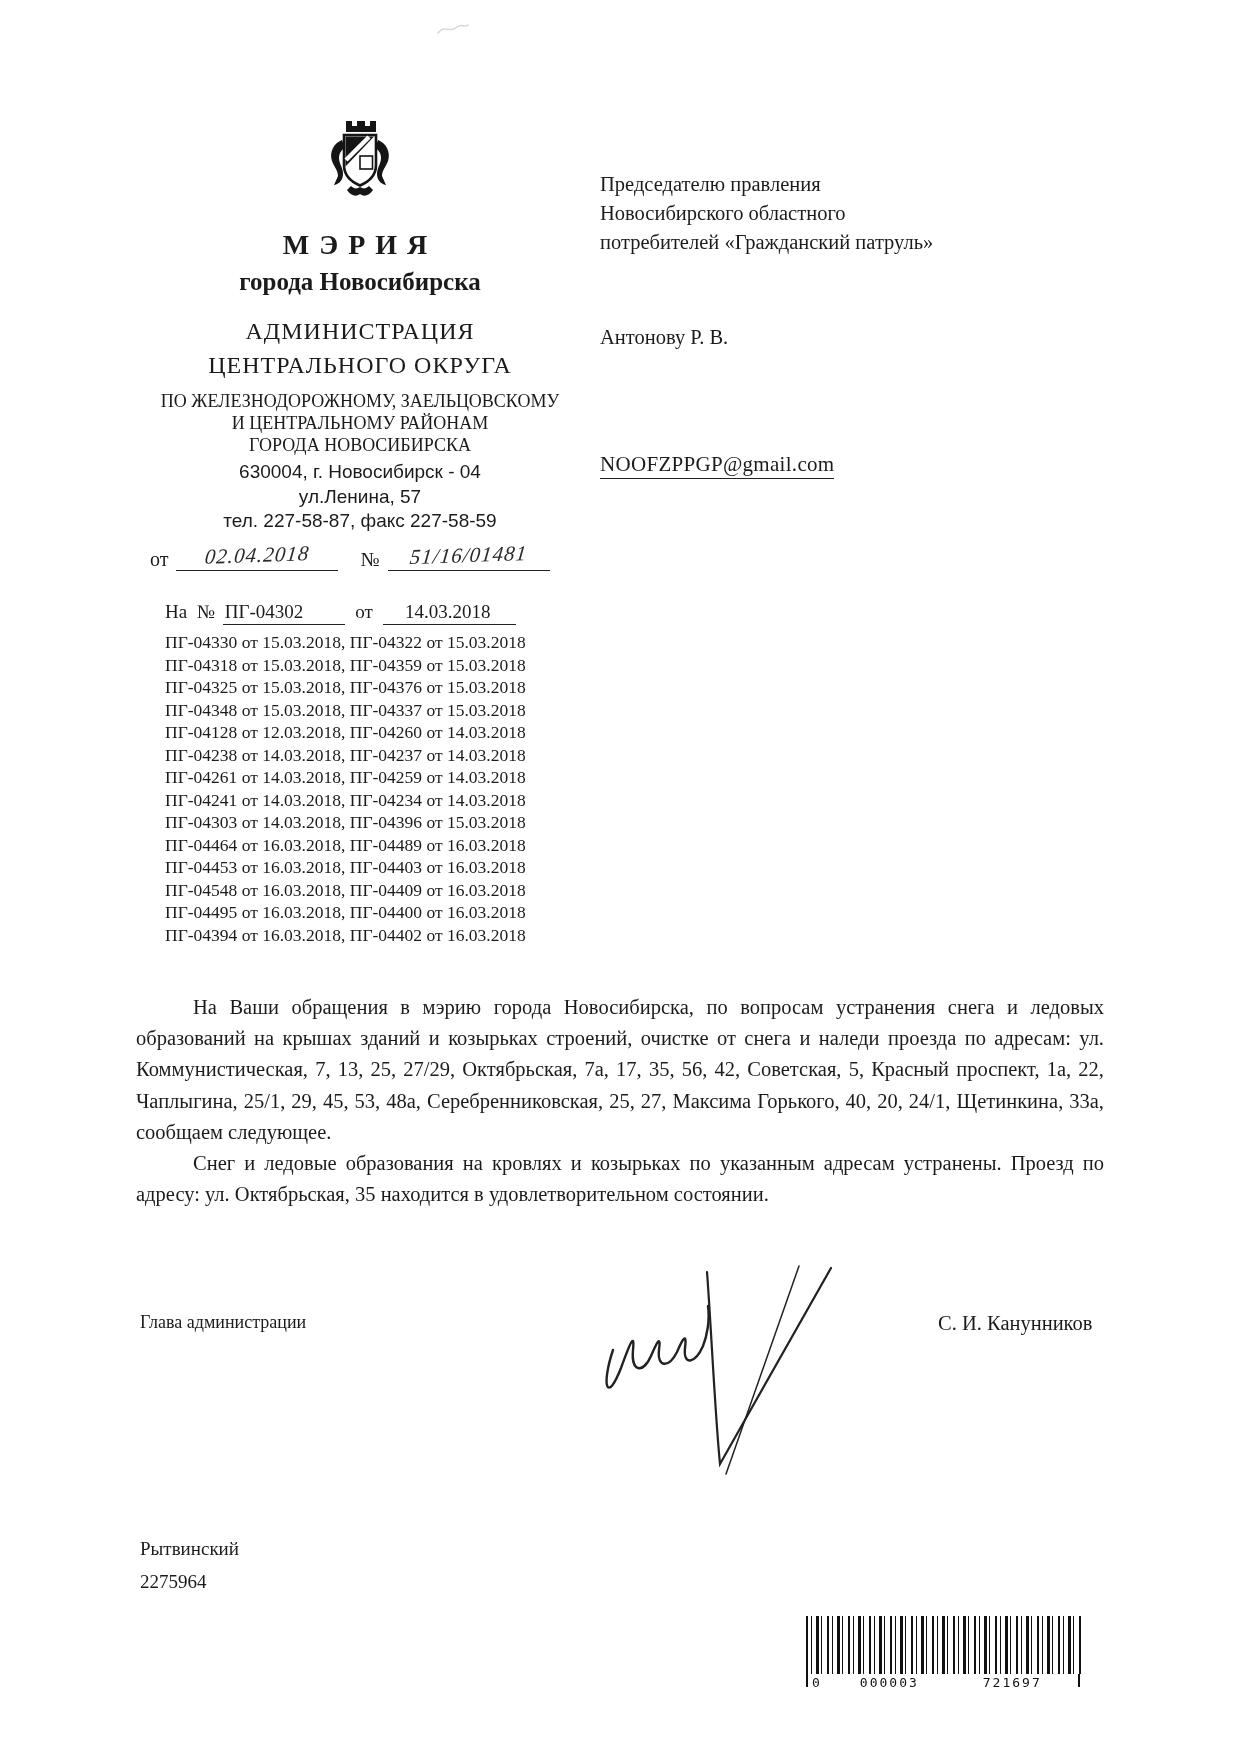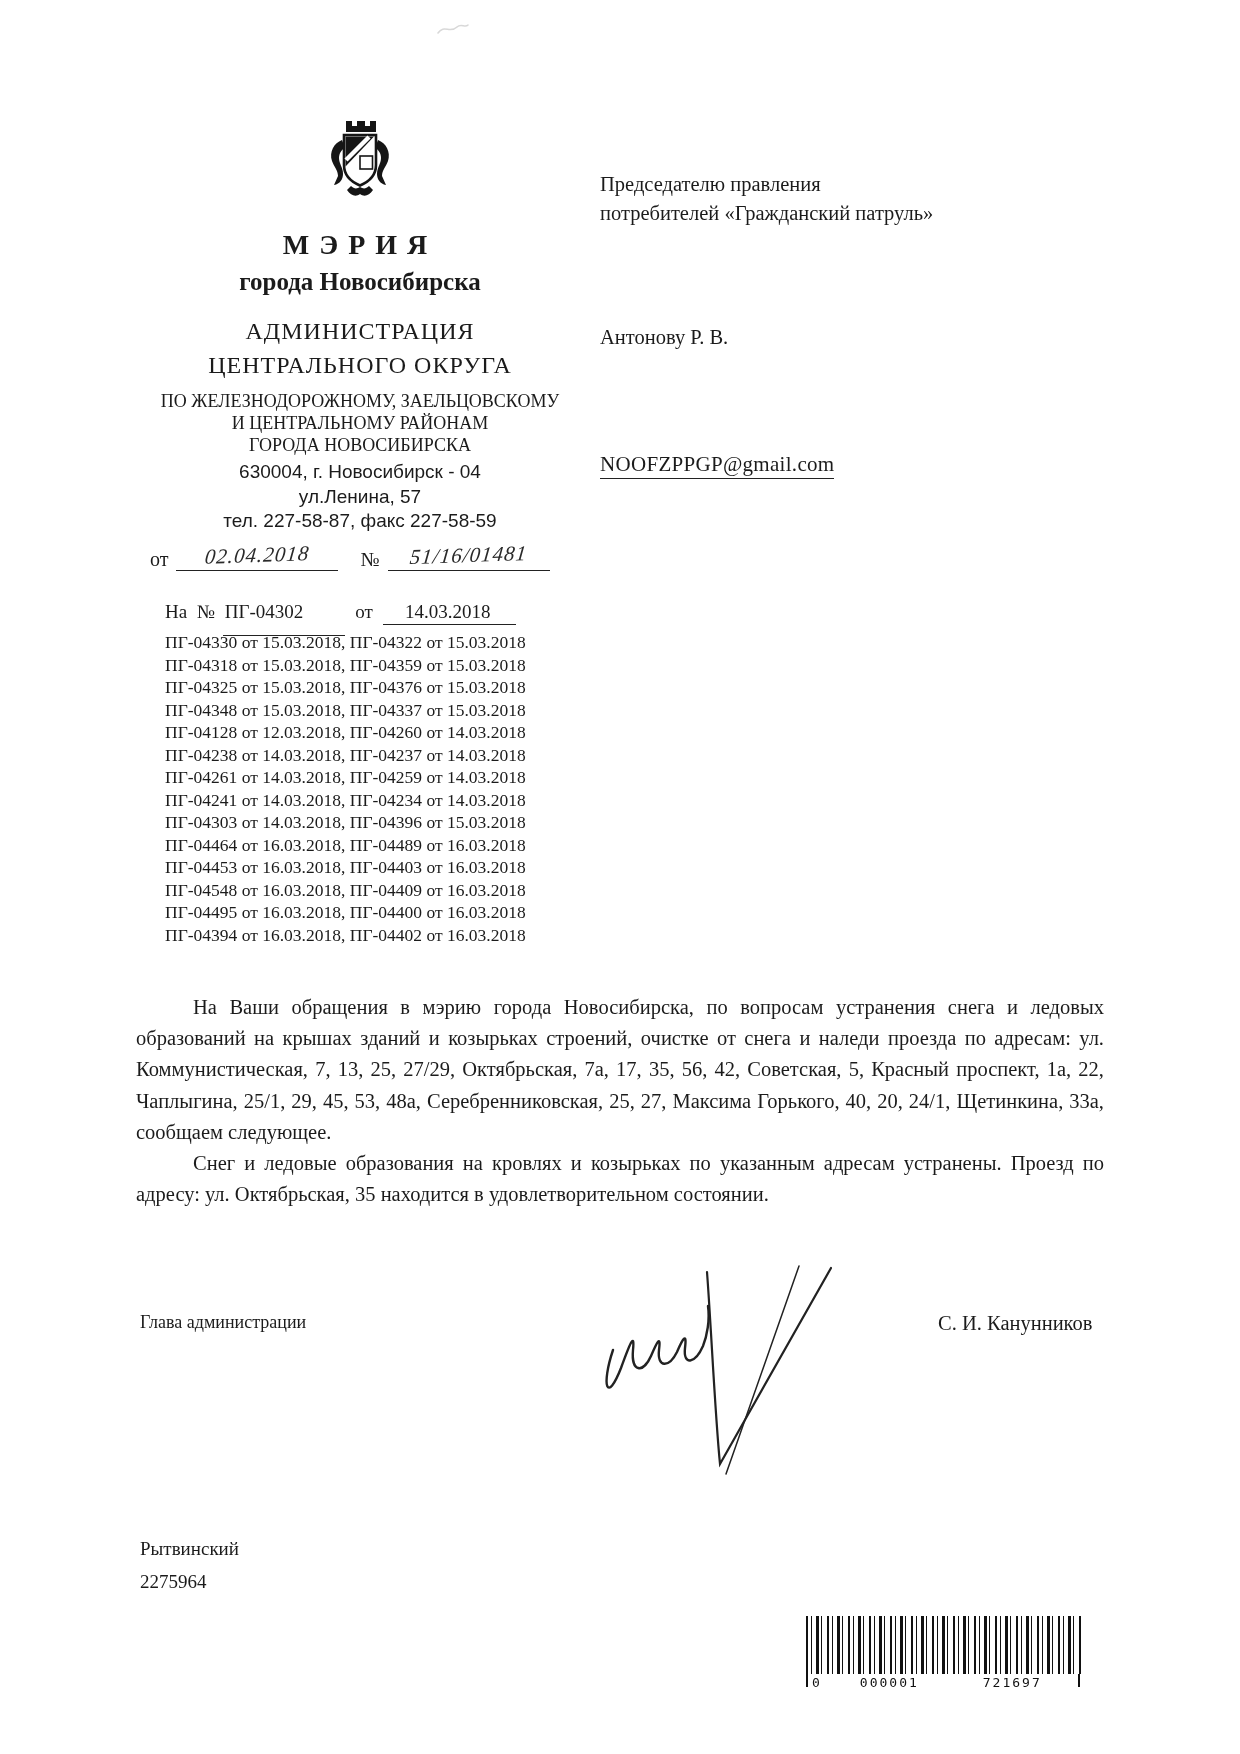--- a/index.html
+++ b/index.html
@@ -23,21 +23,21 @@
   .outrow { left:150px; top:543px; width:420px; font-size:20px; white-space:nowrap; }
   .outrow .lbl { margin-right:8px; }
   .uline { display:inline-block; border-bottom:1.7px solid #222; text-align:center; vertical-align:bottom; padding-bottom:2px; }
   .u-date { width:162px; margin-right:22px; }
   .u-num  { width:162px; }
   .hand { display:inline-block; font-style:italic; font-size:21px; letter-spacing:1px;
           transform:rotate(-2deg) skewX(-8deg); color:#2a2a2a; }
 
   
   .replyrow { left:165px; top:601px; font-size:19px; white-space:nowrap; }
-  .replyrow .v1 { display:inline-block; border-bottom:1.5px solid #222; padding:0 42px 12px 2px; margin:0 10px 0 8px; }
+  .replyrow .v1 { display:inline-block; border-bottom:1.5px solid #222; padding:0 42px 1px 2px; margin:0 10px 0 8px; }
   .replyrow .v2 { display:inline-block; border-bottom:1.5px solid #222; padding:0 26px 1px 22px; margin-left:10px; }
   .reflist { left:165px; top:631px; font-size:17.5px; line-height:22.5px; }
 
   
   .recipient { left:600px; top:170px; width:440px; font-size:20.5px; line-height:28.8px; }
   .recipient .stretch { text-align:justify; text-align-last:justify; }
   .rname { left:600px; top:326px; font-size:20.5px; }
   .remail { left:600px; top:416px; font-size:21px;margin-top:36px; }
   .remail span { display:inline-block; border-bottom:1.6px solid #222; padding-bottom:1px; letter-spacing:0.3px; }
 
@@ -145,20 +145,21 @@
     <div>ПГ-04303 от 14.03.2018, ПГ-04396 от 15.03.2018</div>
     <div>ПГ-04464 от 16.03.2018, ПГ-04489 от 16.03.2018</div>
     <div>ПГ-04453 от 16.03.2018, ПГ-04403 от 16.03.2018</div>
     <div>ПГ-04548 от 16.03.2018, ПГ-04409 от 16.03.2018</div>
     <div>ПГ-04495 от 16.03.2018, ПГ-04400 от 16.03.2018</div>
     <div>ПГ-04394 от 16.03.2018, ПГ-04402 от 16.03.2018</div>
   </div>
 
   <div class="abs recipient">
     <div>Председателю правления</div>
+    <div>Новосибирского областного</div>
     <div>потребителей «Гражданский патруль»</div>
   </div>
   <div class="abs rname">Антонову Р. В.</div>
   <div class="abs remail">
     <span>NOOFZPPGP@gmail.com</span>
   </div>
 
   <div class="abs body">
     <p>На Ваши обращения в мэрию города Новосибирска, по вопросам устранения снега и ледовых образований на крышах зданий и козырьках строений, очистке от снега и наледи проезда по адресам: ул. Коммунистическая, 7, 13, 25, 27/29, Октябрьская, 7а, 17, 35, 56, 42, Советская, 5, Красный проспект, 1а, 22, Чаплыгина, 25/1, 29, 45, 53, 48а, Серебренниковская, 25, 27, Максима Горького, 40, 20, 24/1, Щетинкина, 33а, сообщаем следующее.</p>
     <p>Снег и ледовые образования на кровлях и козырьках по указанным адресам устранены. Проезд по адресу: ул. Октябрьская, 35 находится в удовлетворительном состоянии.</p>
@@ -173,18 +174,18 @@
     <path d="M216 4 L143 212" fill="none" stroke="#222" stroke-width="1.5" stroke-linecap="round"></path>
   </svg>
 
   <div class="abs exec1">Рытвинский</div>
   <div class="abs exec2">2275964</div>
 
   <div class="abs barcode-wrap">
     <div class="bars"></div>
     <div class="bar-nums">
       <span class="d0">0</span>
-      <span class="g1">000001</span>
+      <span class="g1">000003</span>
       <span class="g2">721697</span>
     </div>
   </div>
 
 </div>
 
 </body></html>

